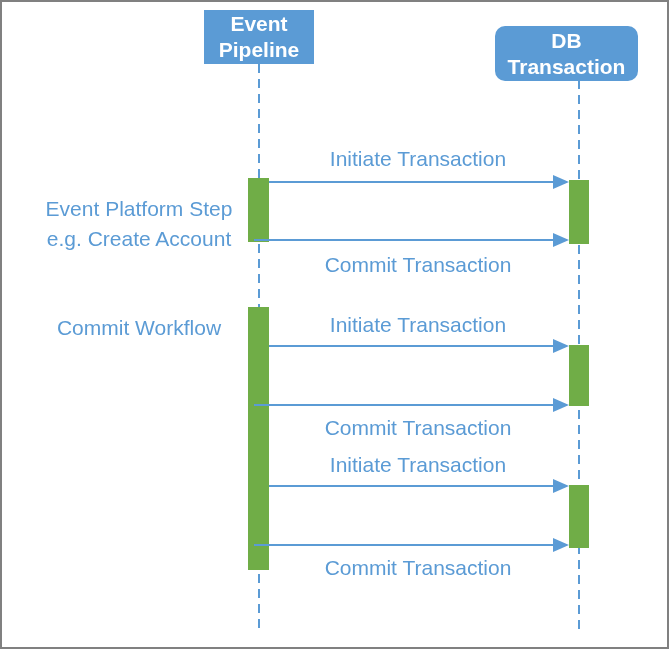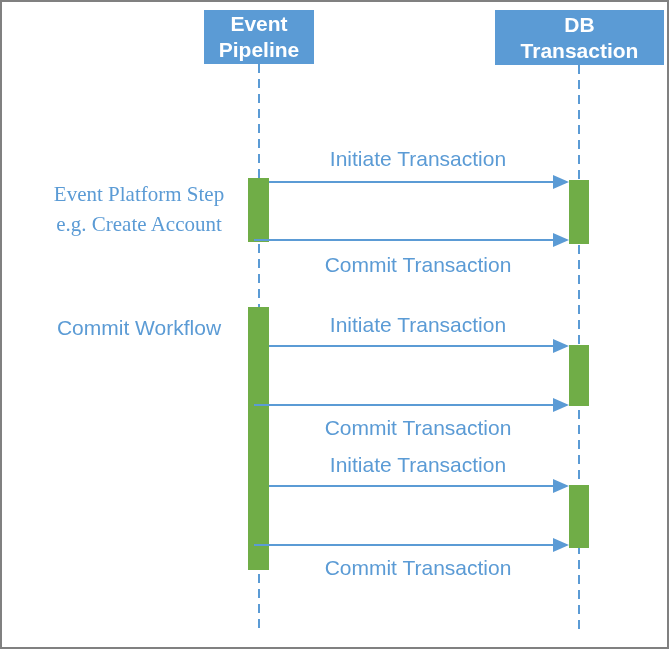--- a/index.html
+++ b/index.html
@@ -98,24 +98,24 @@
     <line class="msg-line" x1="267" y1="180" x2="565" y2="180" marker-end="url(#arrow)"></line>
     <line class="msg-line" x1="252" y1="238" x2="565" y2="238" marker-end="url(#arrow)"></line>
     <line class="msg-line" x1="267" y1="344" x2="565" y2="344" marker-end="url(#arrow)"></line>
     <line class="msg-line" x1="252" y1="403" x2="565" y2="403" marker-end="url(#arrow)"></line>
     <line class="msg-line" x1="267" y1="484" x2="565" y2="484" marker-end="url(#arrow)"></line>
     <line class="msg-line" x1="252" y1="543" x2="565" y2="543" marker-end="url(#arrow)"></line>
   </svg>
 
   <div class="actor-header" style="left:202px; top:8px; width:110px; height:54px;">Event
 Pipeline</div>
-  <div class="actor-header" style="left:493px; top:8px; width:169px; height:55px;">DB
+  <div class="actor-header" style="left:493px; top:24px; width:143px; height:55px;border-radius:10px;">DB
 Transaction</div>
 
-  <div class="annotation" style="top:177px;font-family:Liberation Serif, serif;">Event Platform Step
+  <div class="annotation" style="top:192px;">Event Platform Step
 e.g. Create Account</div>
   <div class="annotation" style="top:311px;">Commit Workflow</div>
 
   <div class="msg-label" style="top:144px;">Initiate Transaction</div>
   <div class="msg-label" style="top:250px;">Commit Transaction</div>
   <div class="msg-label" style="top:310px;">Initiate Transaction</div>
   <div class="msg-label" style="top:413px;">Commit Transaction</div>
   <div class="msg-label" style="top:450px;">Initiate Transaction</div>
   <div class="msg-label" style="top:553px;">Commit Transaction</div>
 

